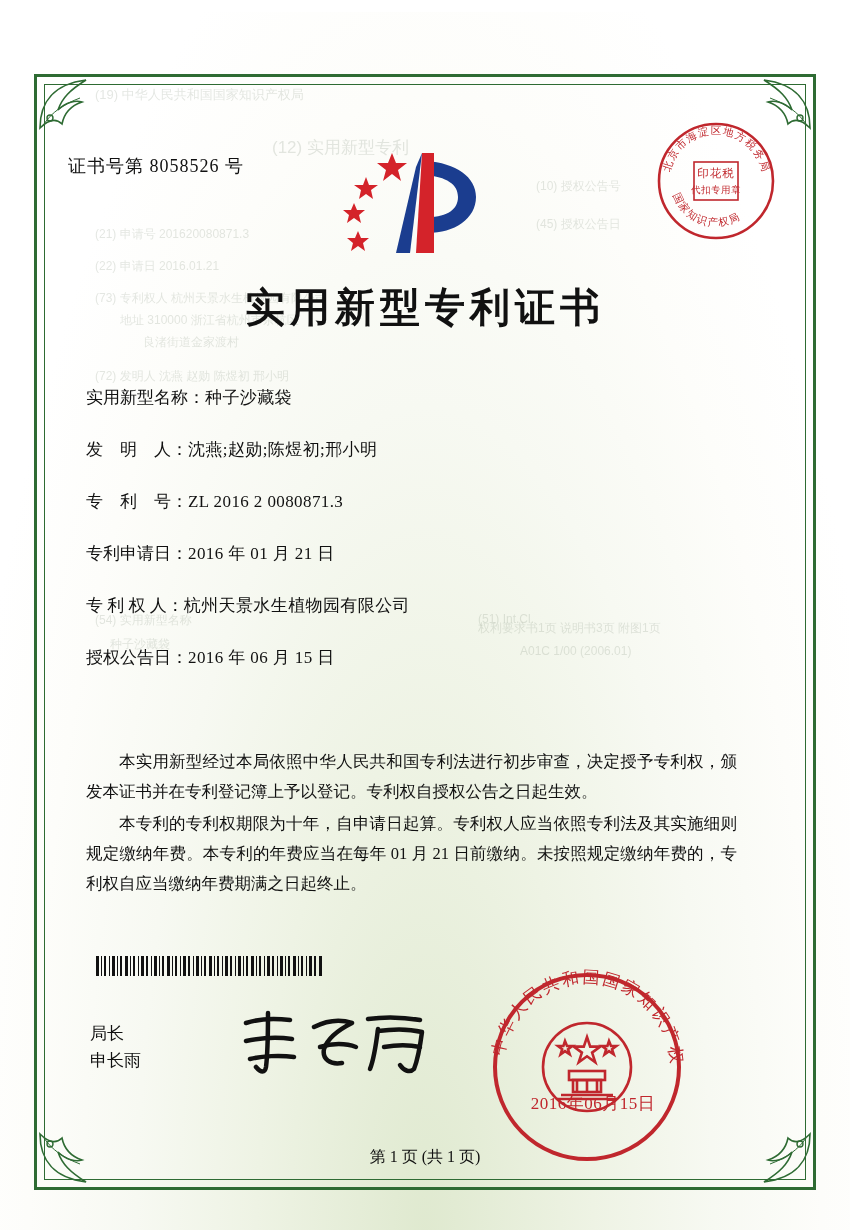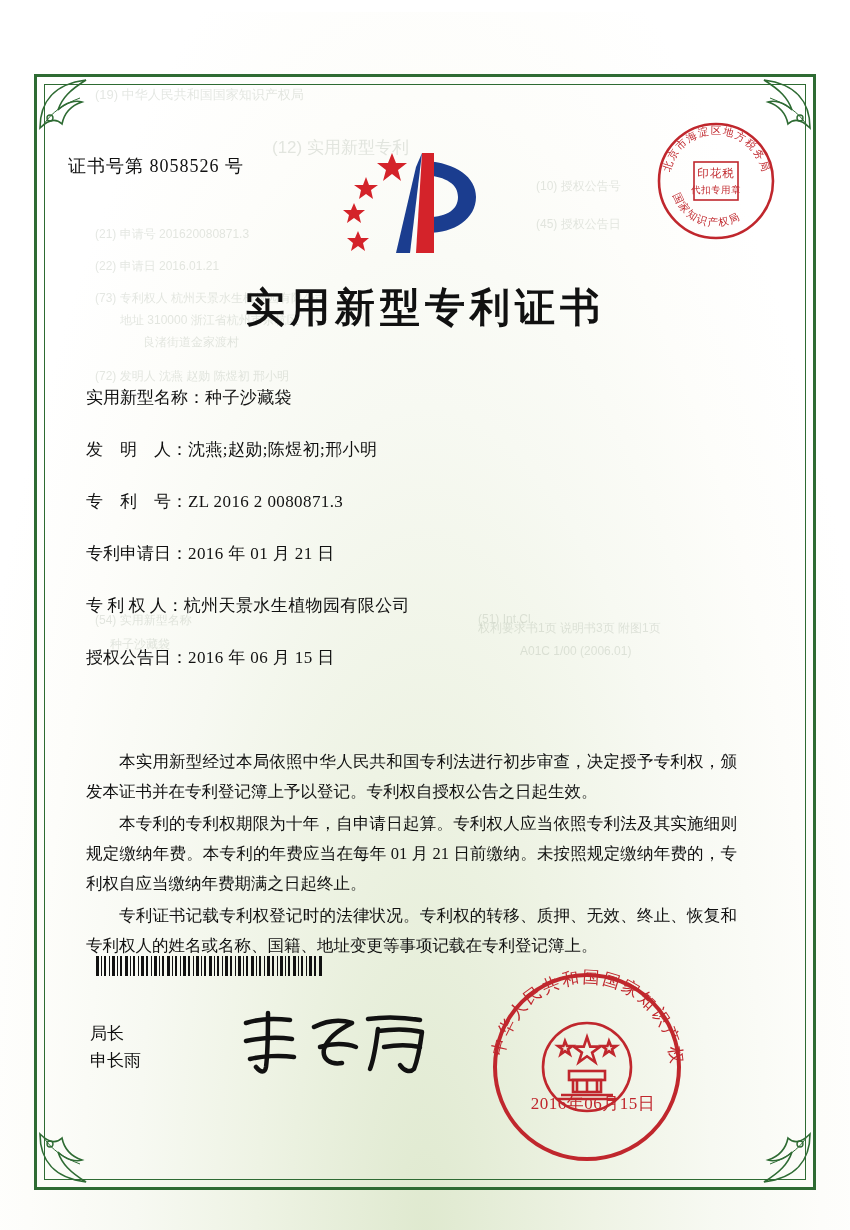--- a/index.html
+++ b/index.html
@@ -269,21 +269,20 @@
       <div class="field-row"><span class="field-label">发　明　人：</span><span class="field-value">沈燕;赵勋;陈煜初;邢小明</span></div>
       <div class="field-row"><span class="field-label">专　利　号：</span><span class="field-value">ZL 2016 2 0080871.3</span></div>
       <div class="field-row"><span class="field-label">专利申请日：</span><span class="field-value">2016 年 01 月 21 日</span></div>
       <div class="field-row"><span class="field-label">专 利 权 人：</span><span class="field-value">杭州天景水生植物园有限公司</span></div>
       <div class="field-row"><span class="field-label">授权公告日：</span><span class="field-value">2016 年 06 月 15 日</span></div>
     </div>
 
   <div class="body-text" id="body-paragraphs">
       <p>本实用新型经过本局依照中华人民共和国专利法进行初步审查，决定授予专利权，颁发本证书并在专利登记簿上予以登记。专利权自授权公告之日起生效。</p>
       <p>本专利的专利权期限为十年，自申请日起算。专利权人应当依照专利法及其实施细则规定缴纳年费。本专利的年费应当在每年 01 月 21 日前缴纳。未按照规定缴纳年费的，专利权自应当缴纳年费期满之日起终止。</p>
-      <p>专利证书记载专利权登记时的法律状况。专利权的转移、质押、无效、终止、恢复和专利权人的姓名或名称、国籍、地址变更等事项记载在专利登记簿上。</p>
     </div>
 
   <div class="barcode">
     <svg viewBox="0 0 226 20" width="226" height="20" preserveAspectRatio="none">
       <g fill="#111">
         <rect x="0" y="0" width="3" height="20"></rect>
           <rect x="5" y="0" width="1" height="20"></rect>
         <rect x="8" y="0" width="2" height="20"></rect>
           <rect x="13" y="0" width="1" height="20"></rect>
         <rect x="16" y="0" width="3" height="20"></rect>
@@ -380,14 +379,15 @@
         <rect x="82" y="104" width="36" height="9"></rect>
         <rect x="86" y="113" width="28" height="12"></rect>
         <path d="M90,113 v12 M100,113 v12 M110,113 v12"></path>
         <path d="M74,128 h52"></path>
         <path d="M70,132 h60"></path>
       </g>
     </svg>
   </div>
   <div class="stamp-date">2016年06月15日</div>
 
+  <div class="footer">第 1 页 (共 1 页)</div>
 
 </div>
 
 </body></html>

